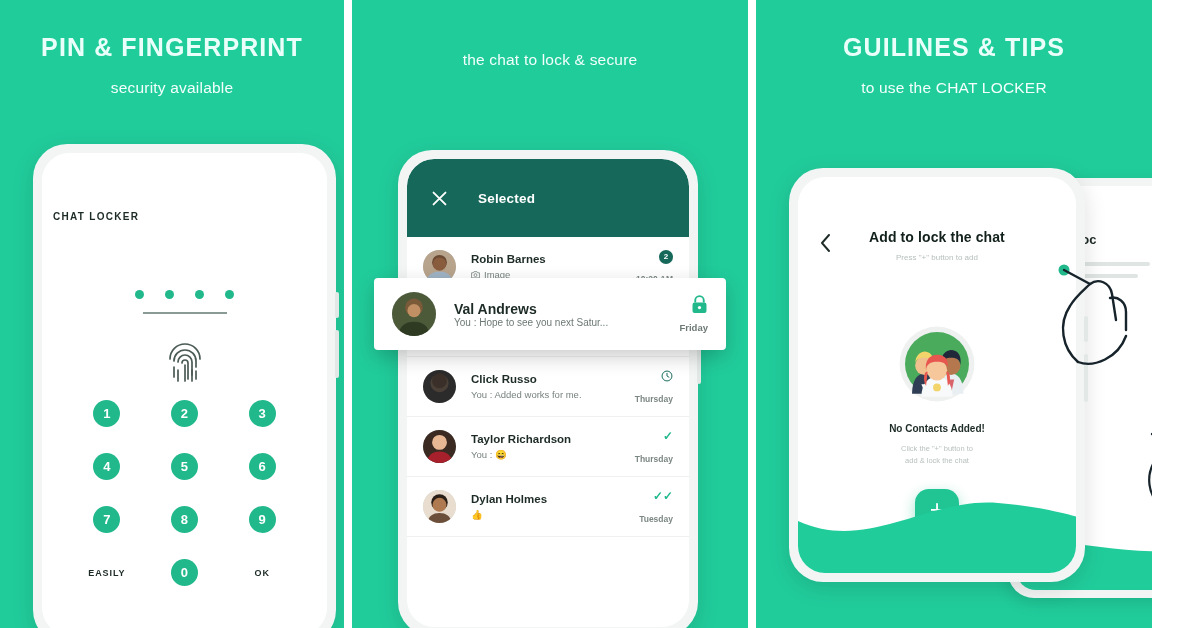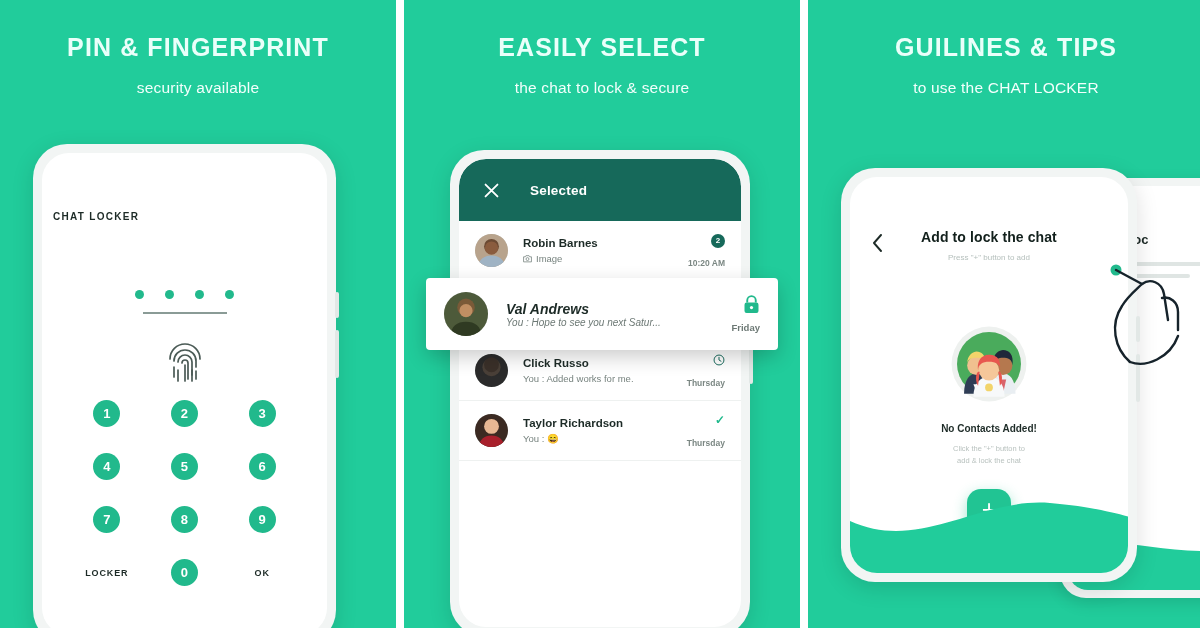--- a/index.html
+++ b/index.html
@@ -12,21 +12,21 @@
   .stage { position: relative; width: 1200px; height: 628px; display: flex; }
 
   
   .panel {
     position: relative;
     height: 628px;
     background: #21cc9b;
     overflow: hidden;
     flex: 0 0 auto;
   }
-  .panel-1 { width: 396px; }
+  .panel-1 { width: 344px; }
   .gutter  { width: 8px; background: #ffffff; flex: 0 0 auto; height: 628px; }
   .panel-2 { width: 396px; }
   .panel-3 { width: 396px; }
 
   
   .heading { position: absolute; left: 0; right: 0; top: 34px; text-align: center; z-index: 5; }
   .h-title {
     color: #eafffa; font-size: 25px; font-weight: 700;
     letter-spacing: 1.1px; line-height: 1.1;
   }
@@ -87,21 +87,21 @@
   }
   .key-txt {
     font-size: 9px; font-weight: 700; color: #1d2b27;
     letter-spacing: .9px; display: flex; align-items: center;
     justify-content: center; height: 27px;
   }
 
   
   .p2-phone { left: 46px; top: 150px; width: 300px; height: 486px; }
   .chat-head {
-    background: #16695a; height: 62px;
+    background: #16695a; height: 78px;
     border-top-left-radius: 27px; border-top-right-radius: 27px;
     display: flex; align-items: center; padding: 0 0 0 24px;
   }
   .chat-head-x { width: 17px; height: 17px; }
   .chat-head-title {
     color: #ffffff; font-size: 13.5px; font-weight: 700;
     margin-left: 30px; letter-spacing: .2px;
   }
   .chat-list { background: #fff; }
   .chat-row {
@@ -262,34 +262,33 @@
         <div class="keypad">
           <div class="key">1</div>
           <div class="key">2</div>
           <div class="key">3</div>
           <div class="key">4</div>
           <div class="key">5</div>
           <div class="key">6</div>
           <div class="key">7</div>
           <div class="key">8</div>
           <div class="key">9</div>
-          <div class="key-txt">LOCKER</div>
+          <div class="key-txt">EASILY</div>
           <div class="key">0</div>
           <div class="key-txt">OK</div>
         </div>
 
       </div>
     </div>
   </section>
 
   <div class="gutter"></div>
 
   <section class="panel panel-2">
     <div class="heading">
-      <div class="h-title">EASILY SELECT</div>
       <div class="h-sub">the chat to lock &amp; secure</div>
     </div>
 
     <div class="phone p2-phone">
       <div class="side-btn-l"></div>
       <div class="side-btn b2"></div>
       <div class="phone-screen">
 
         <div class="chat-head">
           <svg class="chat-head-x" viewBox="0 0 20 20">
@@ -387,35 +386,55 @@
               <div class="c-sub">
                 <span>You : 😄</span>
               </div>
             </div>
             <div class="chat-right">
               <span class="tick">✓</span>
               <span class="c-time">Thursday</span>
             </div>
           </div>
 
+          <div class="chat-row">
+            <div class="av">
+              <svg viewBox="0 0 40 40">
+                  <rect width="40" height="40" fill="#e8ddcf"></rect>
+                  <circle cx="20" cy="15" r="10" fill="#2a1f17"></circle>
+                  <circle cx="20" cy="18" r="8.5" fill="#b07a50"></circle>
+                  <path d="M6 40c0-8 6-12 14-12s14 4 14 12z" fill="#6b4f3a"></path>
+                </svg>
+            </div>
+            <div class="chat-mid">
+              <div class="c-name">Dylan Holmes</div>
+              <div class="c-sub">
+                <span>👍</span>
+              </div>
+            </div>
+            <div class="chat-right">
+              <span class="tick">✓✓</span>
+              <span class="c-time">Tuesday</span>
+            </div>
+          </div>
 
         </div>
       </div>
     </div>
 
     <div class="float-card">
       <div class="av" style="width:44px;height:44px;">
         <svg viewBox="0 0 40 40">
             <rect width="40" height="40" fill="#4d5a3a"></rect>
             <circle cx="20" cy="14" r="8" fill="#7a5a38"></circle>
             <path d="M6 40c0-9 6-13 14-13s14 4 14 13z" fill="#2f3a22"></path>
             <circle cx="20" cy="17" r="6" fill="#c08f63"></circle>
           </svg>
       </div>
-      <div class="chat-mid" style="margin-left:18px;font-style:italic;">
+      <div class="chat-mid" style="margin-left:18px;">
         <div class="fc-name">Val Andrews</div>
         <div class="fc-sub">You : Hope to see you next Satur...</div>
       </div>
       <div class="fc-right">
         <svg width="17" height="19" viewBox="0 0 18 20">
           <path d="M4.5 8V5.6a4.5 4.5 0 0 1 9 0V8" fill="none" stroke="#21b98c" stroke-width="2"></path>
           <rect x="1.6" y="8" width="14.8" height="11" rx="2.2" fill="#21b98c"></rect>
           <circle cx="9" cy="13.3" r="1.7" fill="#fff"></circle>
         </svg>
         <span class="fc-time">Friday</span>

